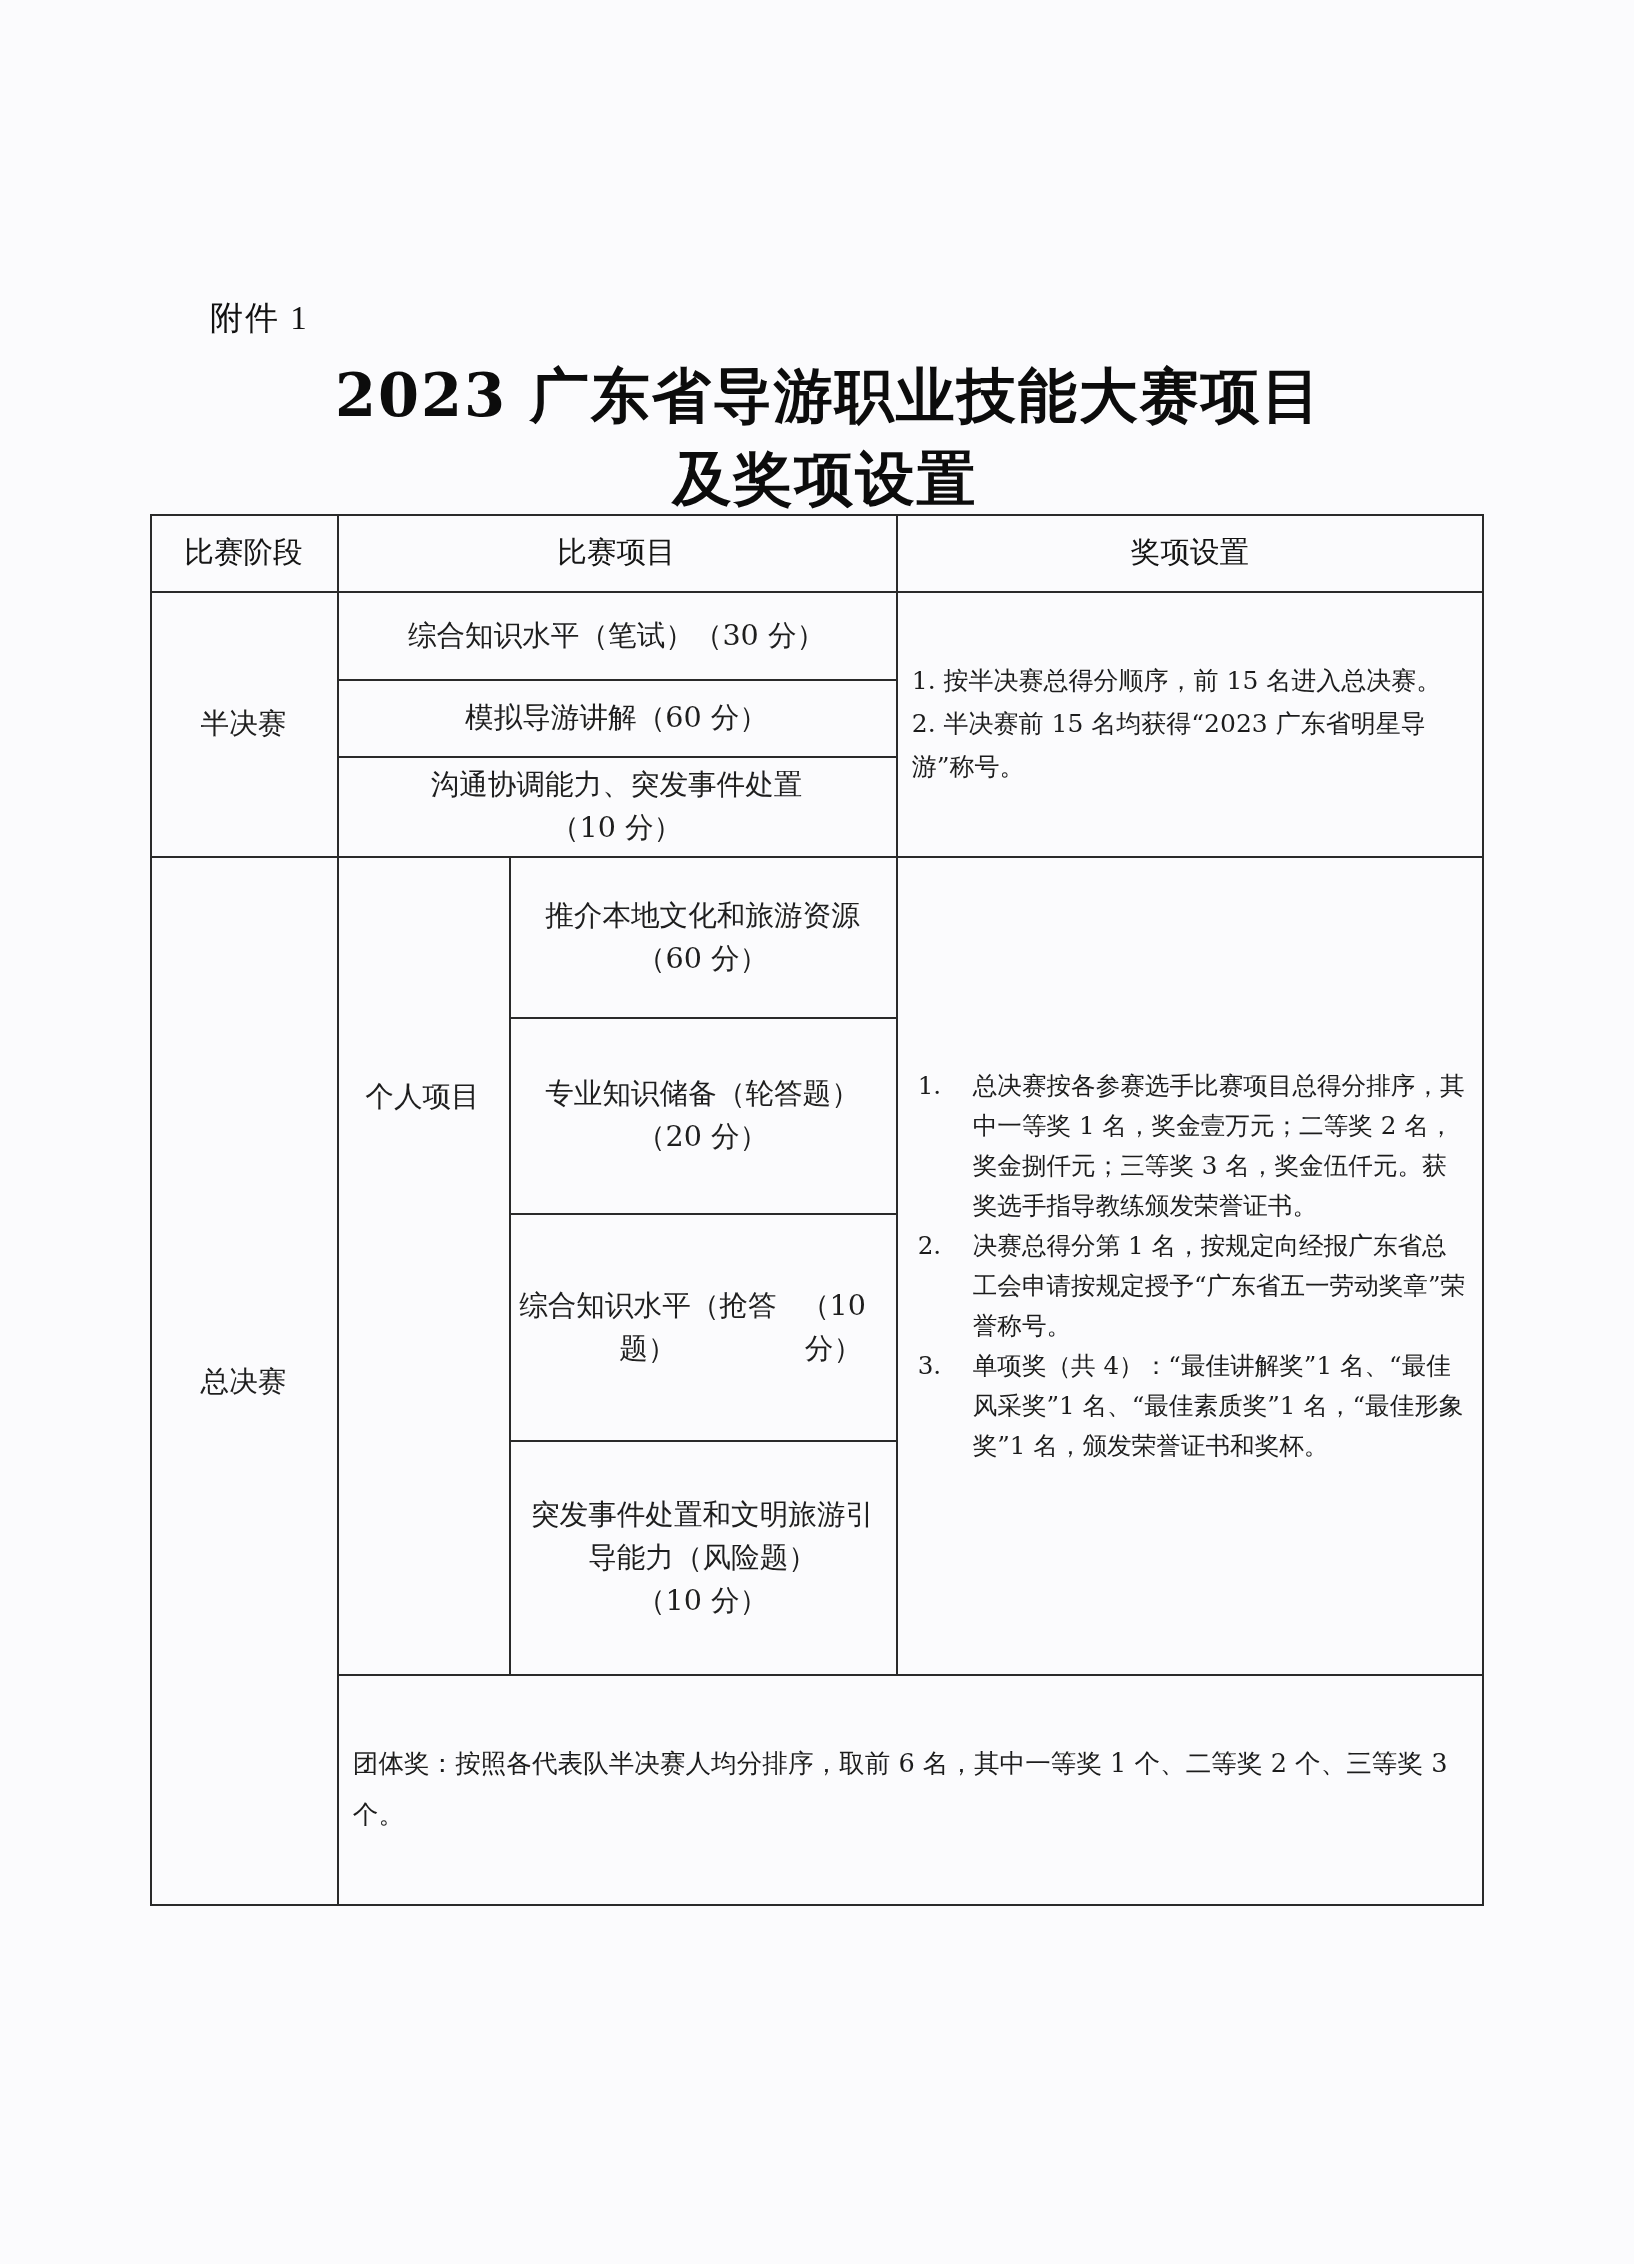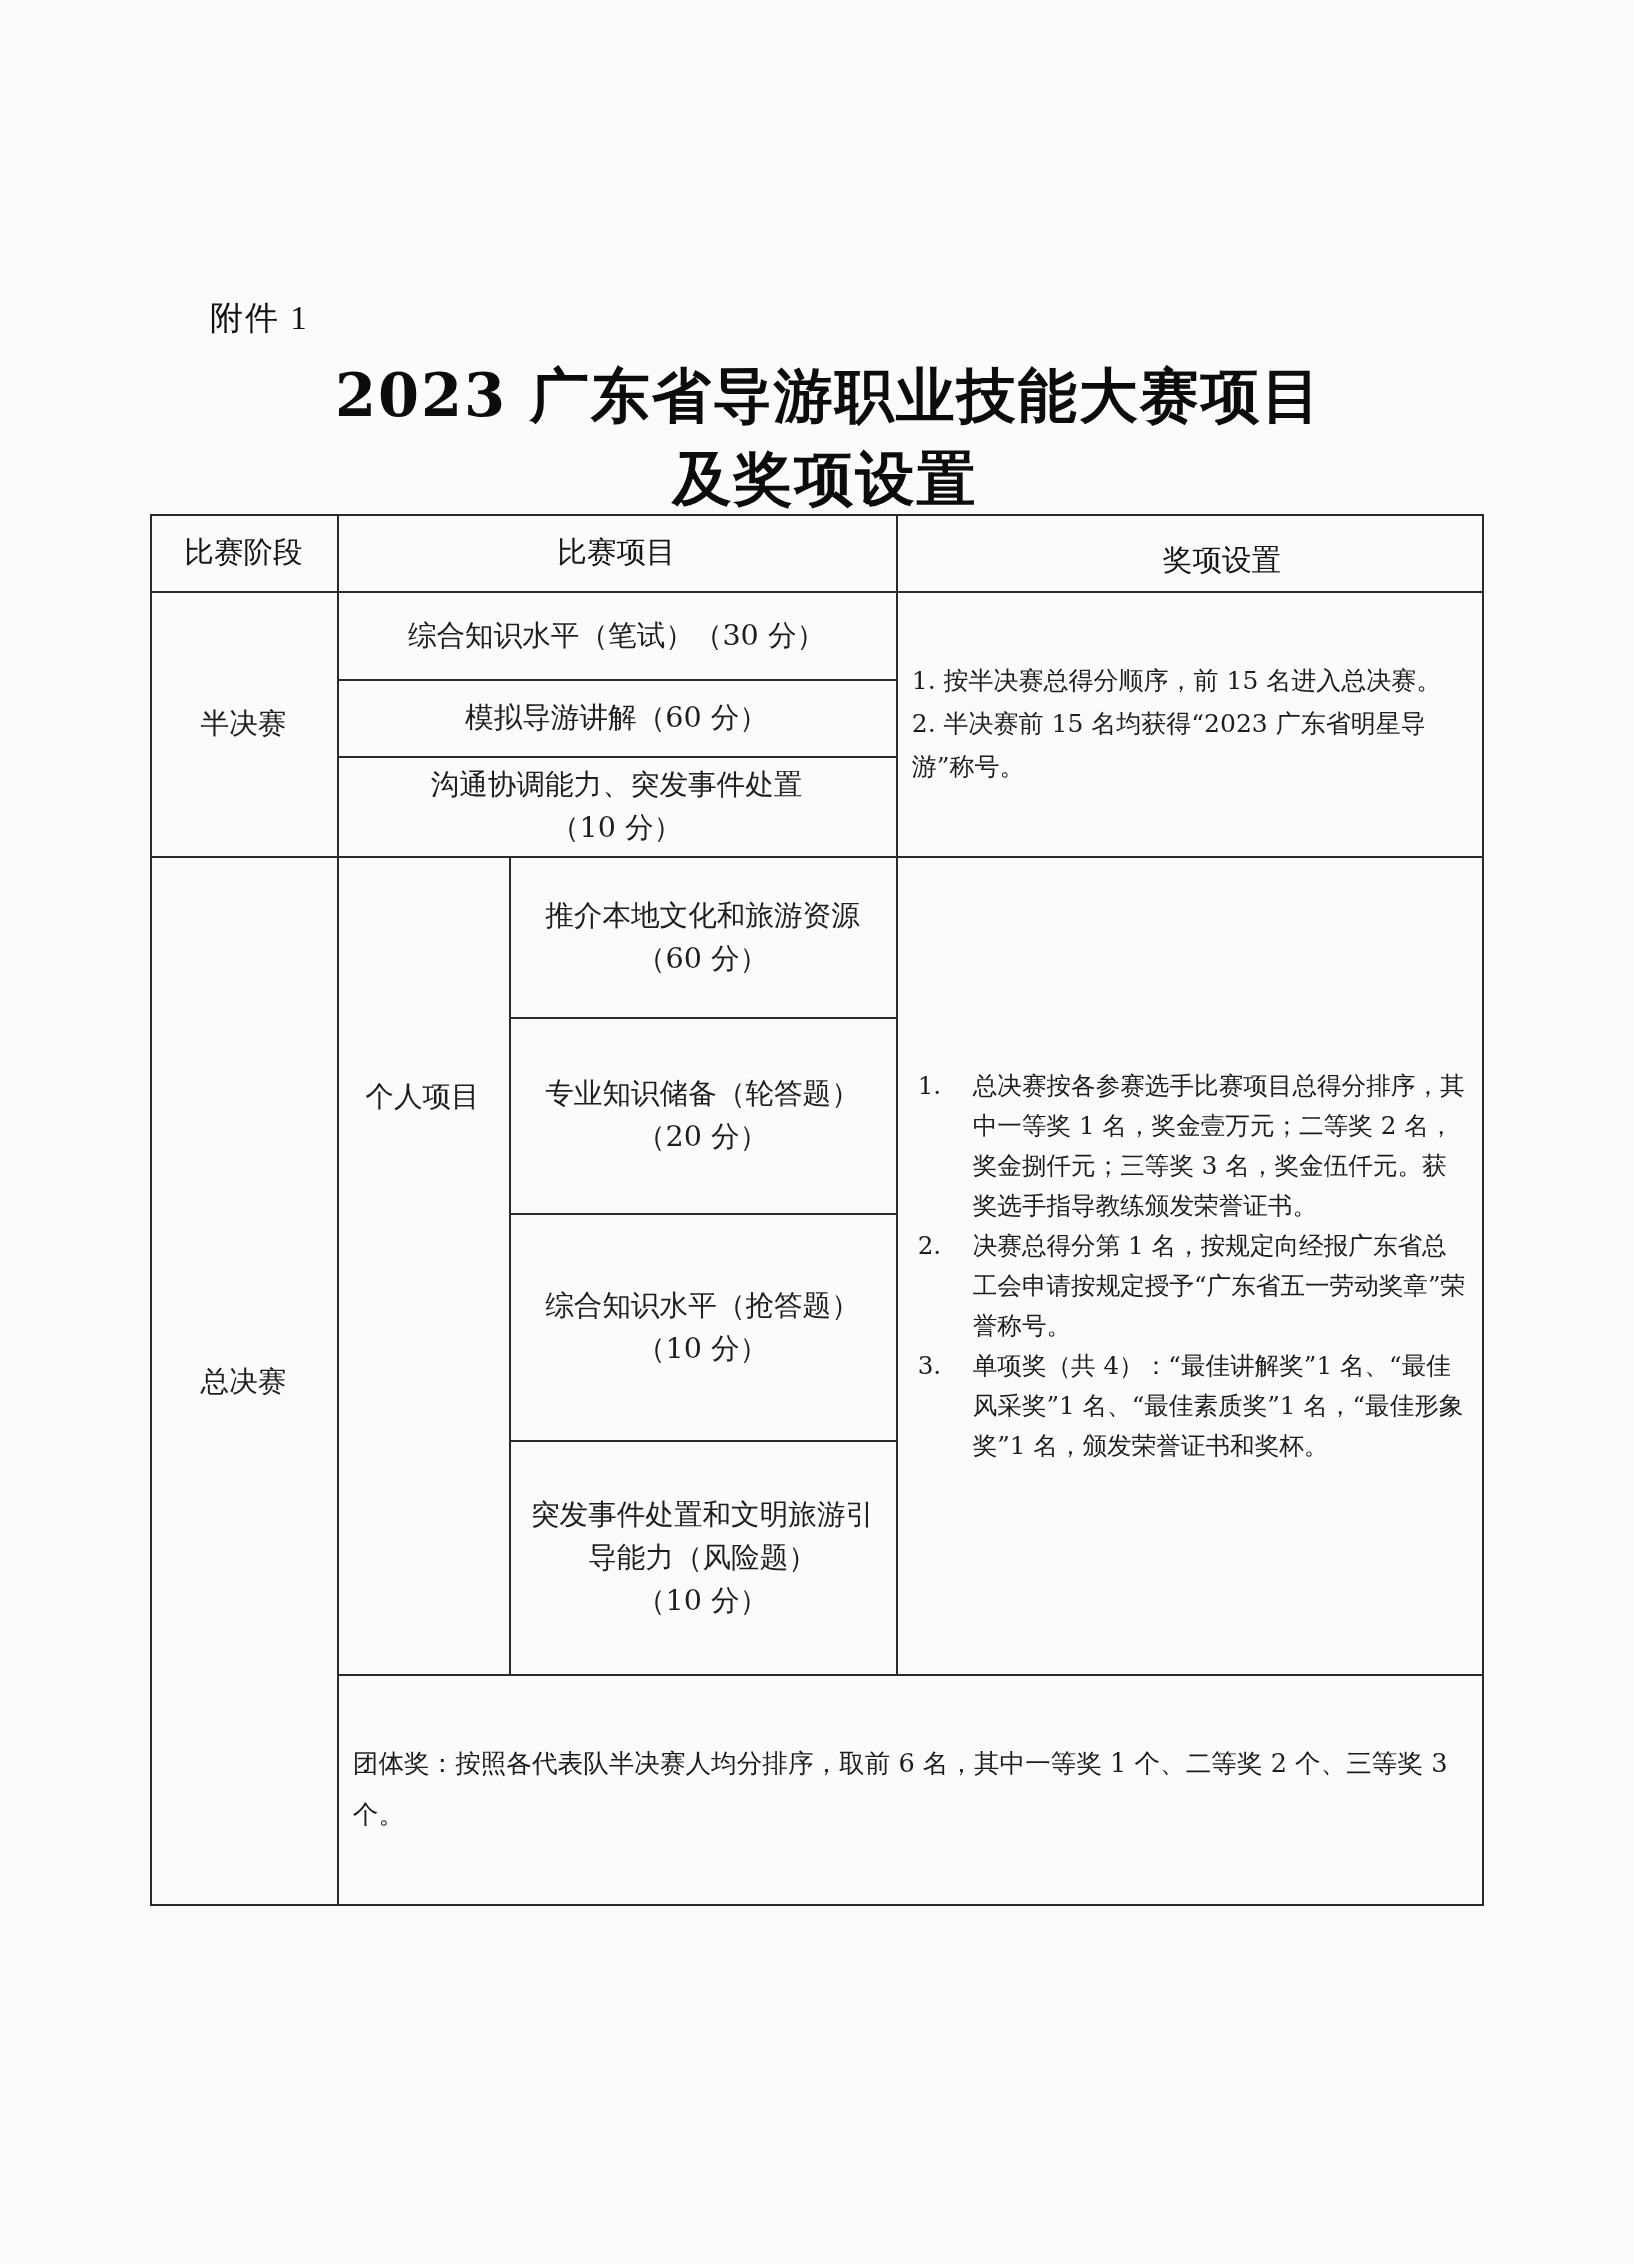--- a/index.html
+++ b/index.html
@@ -63,21 +63,21 @@
   <div class="line h" style="left:187px;top:165px;width:560px;"></div>
   <div class="line h" style="left:187px;top:242px;width:560px;"></div>
   <div class="line h" style="left:0;top:342px;width:1334px;"></div>
   <div class="line h" style="left:359px;top:503px;width:388px;"></div>
   <div class="line h" style="left:359px;top:699px;width:388px;"></div>
   <div class="line h" style="left:359px;top:926px;width:388px;"></div>
   <div class="line h" style="left:187px;top:1160px;width:1147px;"></div>
 
   <div class="cell hdr" style="left:0;top:0;width:187px;height:77px;">比赛阶段</div>
   <div class="cell hdr" style="left:187px;top:0;width:559px;height:77px;">比赛项目</div>
-  <div class="cell hdr" style="left:746px;top:8px;width:588px;height:77px;margin-left:32px;">奖项设置</div>
+  <div class="cell hdr" style="left:746px;top:0;width:588px;height:77px;">奖项设置</div>
 
   <div class="cell txt" style="left:0;top:77px;width:187px;height:265px;">半决赛</div>
   <div class="cell txt" style="left:187px;top:77px;width:559px;height:89px;">综合知识水平（笔试）（30 分）</div>
   <div class="cell txt" style="left:187px;top:165px;width:559px;height:77px;">模拟导游讲解（60 分）</div>
   <div class="cell txt" style="left:187px;top:242px;width:559px;height:99px;flex-direction:column;">
     <span>沟通协调能力、突发事件处置</span>
     <span>（10 分）</span>
   </div>
   <div class="cell semi-award" style="left:746px;top:77px;width:588px;height:265px;">
     <div>
@@ -90,21 +90,21 @@
   <div class="cell txt" style="left:187px;top:342px;width:171px;height:819px;align-items:flex-start;padding-top:219px;">个人项目</div>
 
   <div class="cell txt" style="left:359px;top:342px;width:387px;height:162px;flex-direction:column;padding:0 7.9px;">
     <span>推介本地文化和旅游资源</span>
     <span>（60 分）</span>
   </div>
   <div class="cell txt" style="left:359px;top:503px;width:387px;height:196px;flex-direction:column;padding:0 7.9px;">
     <span>专业知识储备（轮答题）</span>
     <span>（20 分）</span>
   </div>
-  <div class="cell txt" style="left:359px;top:699px;width:387px;height:227px;flex-direction:column;padding:0 7.9px;">
+  <div class="cell txt" style="left:359px;top:699px;width:387px;height:227px;padding:0 7.9px;">
     <span>综合知识水平（抢答题）</span>
     <span>（10 分）</span>
   </div>
   <div class="cell txt" style="left:359px;top:926px;width:387px;height:234px;flex-direction:column;padding:0 13.8px;">
     <span>突发事件处置和文明旅游引导能力（风险题）</span>
     <span>（10 分）</span>
   </div>
 
   <div class="cell award" style="left:746px;top:342px;width:588px;height:819px;">
     <ol>

